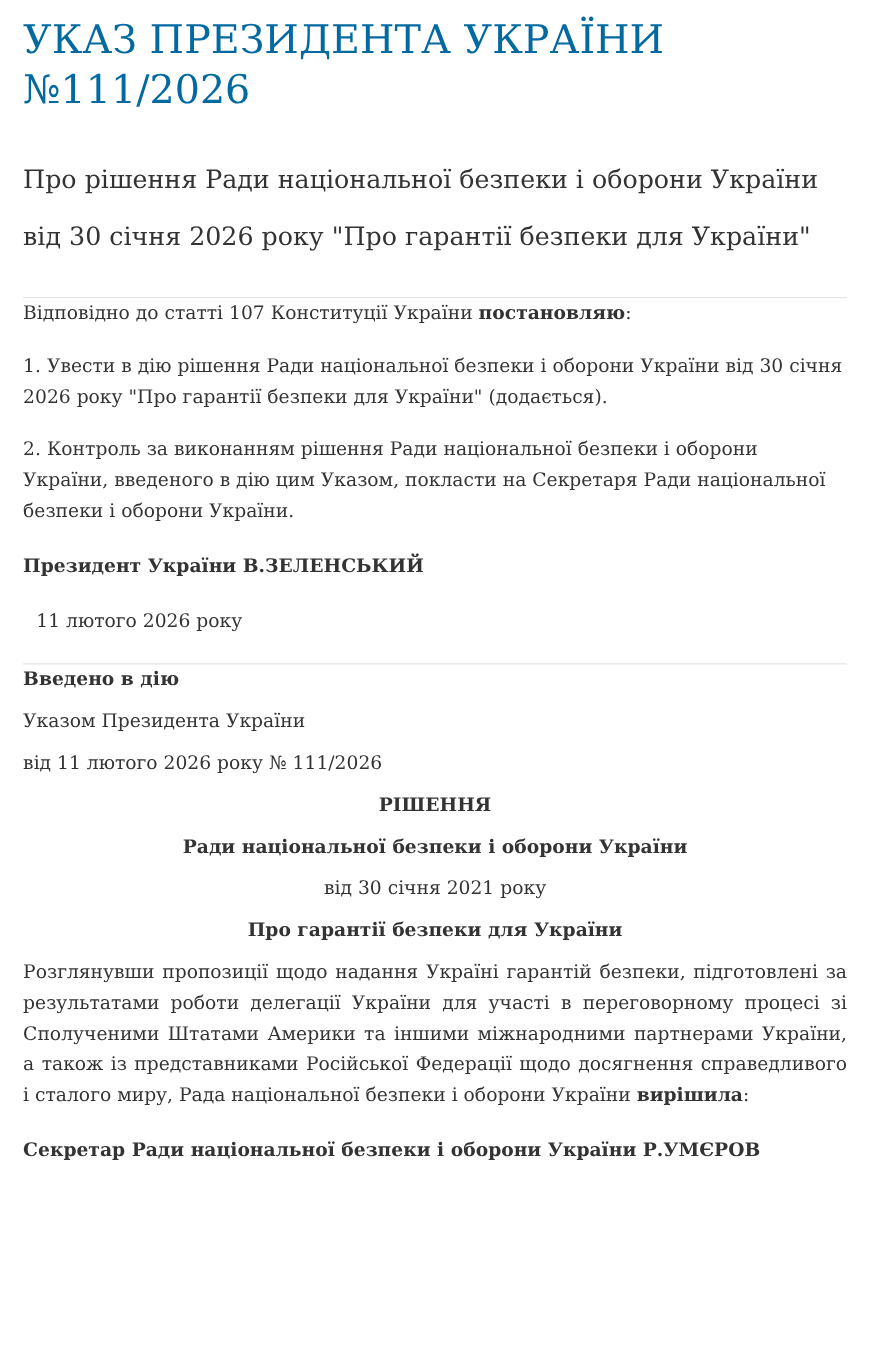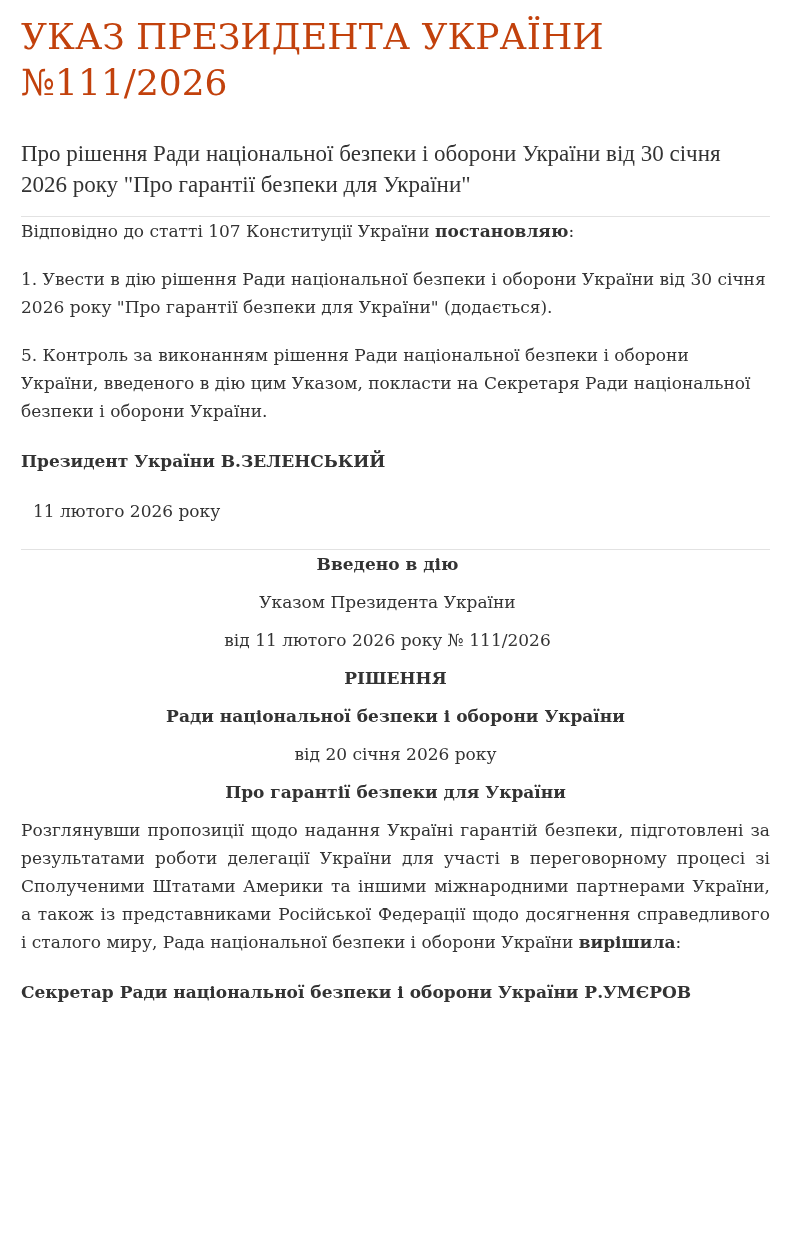--- a/index.html
+++ b/index.html
@@ -14,49 +14,48 @@
     font-family: "DejaVu Serif", "Liberation Serif", serif;
     font-size: 17px;
     line-height: 28px;
     color: #333333;
   }
   .doc-title {
     font-size: 36px;
     line-height: 46px;
     font-weight: 400;
     margin: 4px 0 32px 0;
-    color: #c2410c;
+    color: #0369a1;
   }
   .doc-subtitle {
     font-size: 23px;
-    line-height: 31px;
+    line-height: 52px;
     font-weight: 400;
-    margin: 0 0 16px 0;
-    font-family: Liberation Serif, serif;
+    margin: 0 0 28px 0;
   }
   hr.rule {
     border: none;
     border-top: 1px solid #e2e2e2;
     height: 0;
     margin: 0;
   }
   .rule-top { margin: 0 0 44px 0; }
   .rule-mid { margin: 48px 0 60px 0; }
   p.body-p {
     margin: 0 0 20px 0;
   }
   p.sig {
     font-weight: 700;
     margin: 22px 0 22px 0;
   }
   p.date-p {
     margin: 0 0 24px 12px;
   }
   p.right-p {
-    text-align: center;
+    text-align: left;
     margin: 0 16px 10px 0;
   }
   p.center-p {
     text-align: center;
     margin: 0 0 10px 0;
   }
   .bold { font-weight: 700; }
   .gap-before { margin-top: 50px; }
   p.justify-p {
     text-align: justify;
@@ -76,40 +75,40 @@
   <h1 class="doc-title">УКАЗ ПРЕЗИДЕНТА УКРАЇНИ №111/2026</h1>
 
   <p class="doc-subtitle">Про рішення Ради національної безпеки і оборони України від 30 січня 2026 року "Про гарантії безпеки для України"</p>
 
   <hr class="rule rule-top">
 
   <p class="body-p"><span>Відповідно до статті 107 Конституції України </span><strong>постановляю</strong><span>:</span></p>
 
   <p class="body-p">1. Увести в дію рішення Ради національної безпеки і оборони України від 30 січня 2026 року "Про гарантії безпеки для України" (додається).</p>
 
-  <p class="body-p">5. Контроль за виконанням рішення Ради національної безпеки і оборони України, введеного в дію цим Указом, покласти на Секретаря Ради національної безпеки і оборони України.</p>
+  <p class="body-p">2. Контроль за виконанням рішення Ради національної безпеки і оборони України, введеного в дію цим Указом, покласти на Секретаря Ради національної безпеки і оборони України.</p>
 
 
   <p class="sig">Президент України В.ЗЕЛЕНСЬКИЙ</p>
 
   <p class="date-p">11 лютого 2026 року</p>
 
   <hr class="rule rule-mid">
 
   <p class="right-p bold">Введено в дію</p>
 
   <p class="right-p">Указом Президента України</p>
 
   <p class="right-p">від 11 лютого 2026 року № 111/2026</p>
 
   <p class="center-p bold gap-before">РІШЕННЯ</p>
 
   <p class="center-p bold">Ради національної безпеки і оборони України</p>
 
-  <p class="center-p">від 20 січня 2026 року</p>
+  <p class="center-p">від 30 січня 2021 року</p>
 
   <p class="center-p bold">Про гарантії безпеки для України</p>
 
   <p class="justify-p"><span>Розглянувши пропозиції щодо надання Україні гарантій безпеки, підготовлені за результатами роботи делегації України для участі в переговорному процесі зі Сполученими Штатами Америки та іншими міжнародними партнерами України, а також із представниками Російської Федерації щодо досягнення справедливого і сталого миру, Рада національної безпеки і оборони України </span><strong>вирішила</strong><span>:</span></p>
 
 
   <p class="final-sig">Секретар Ради національної безпеки і оборони України Р.УМЄРОВ</p>
 
 </div>
 

